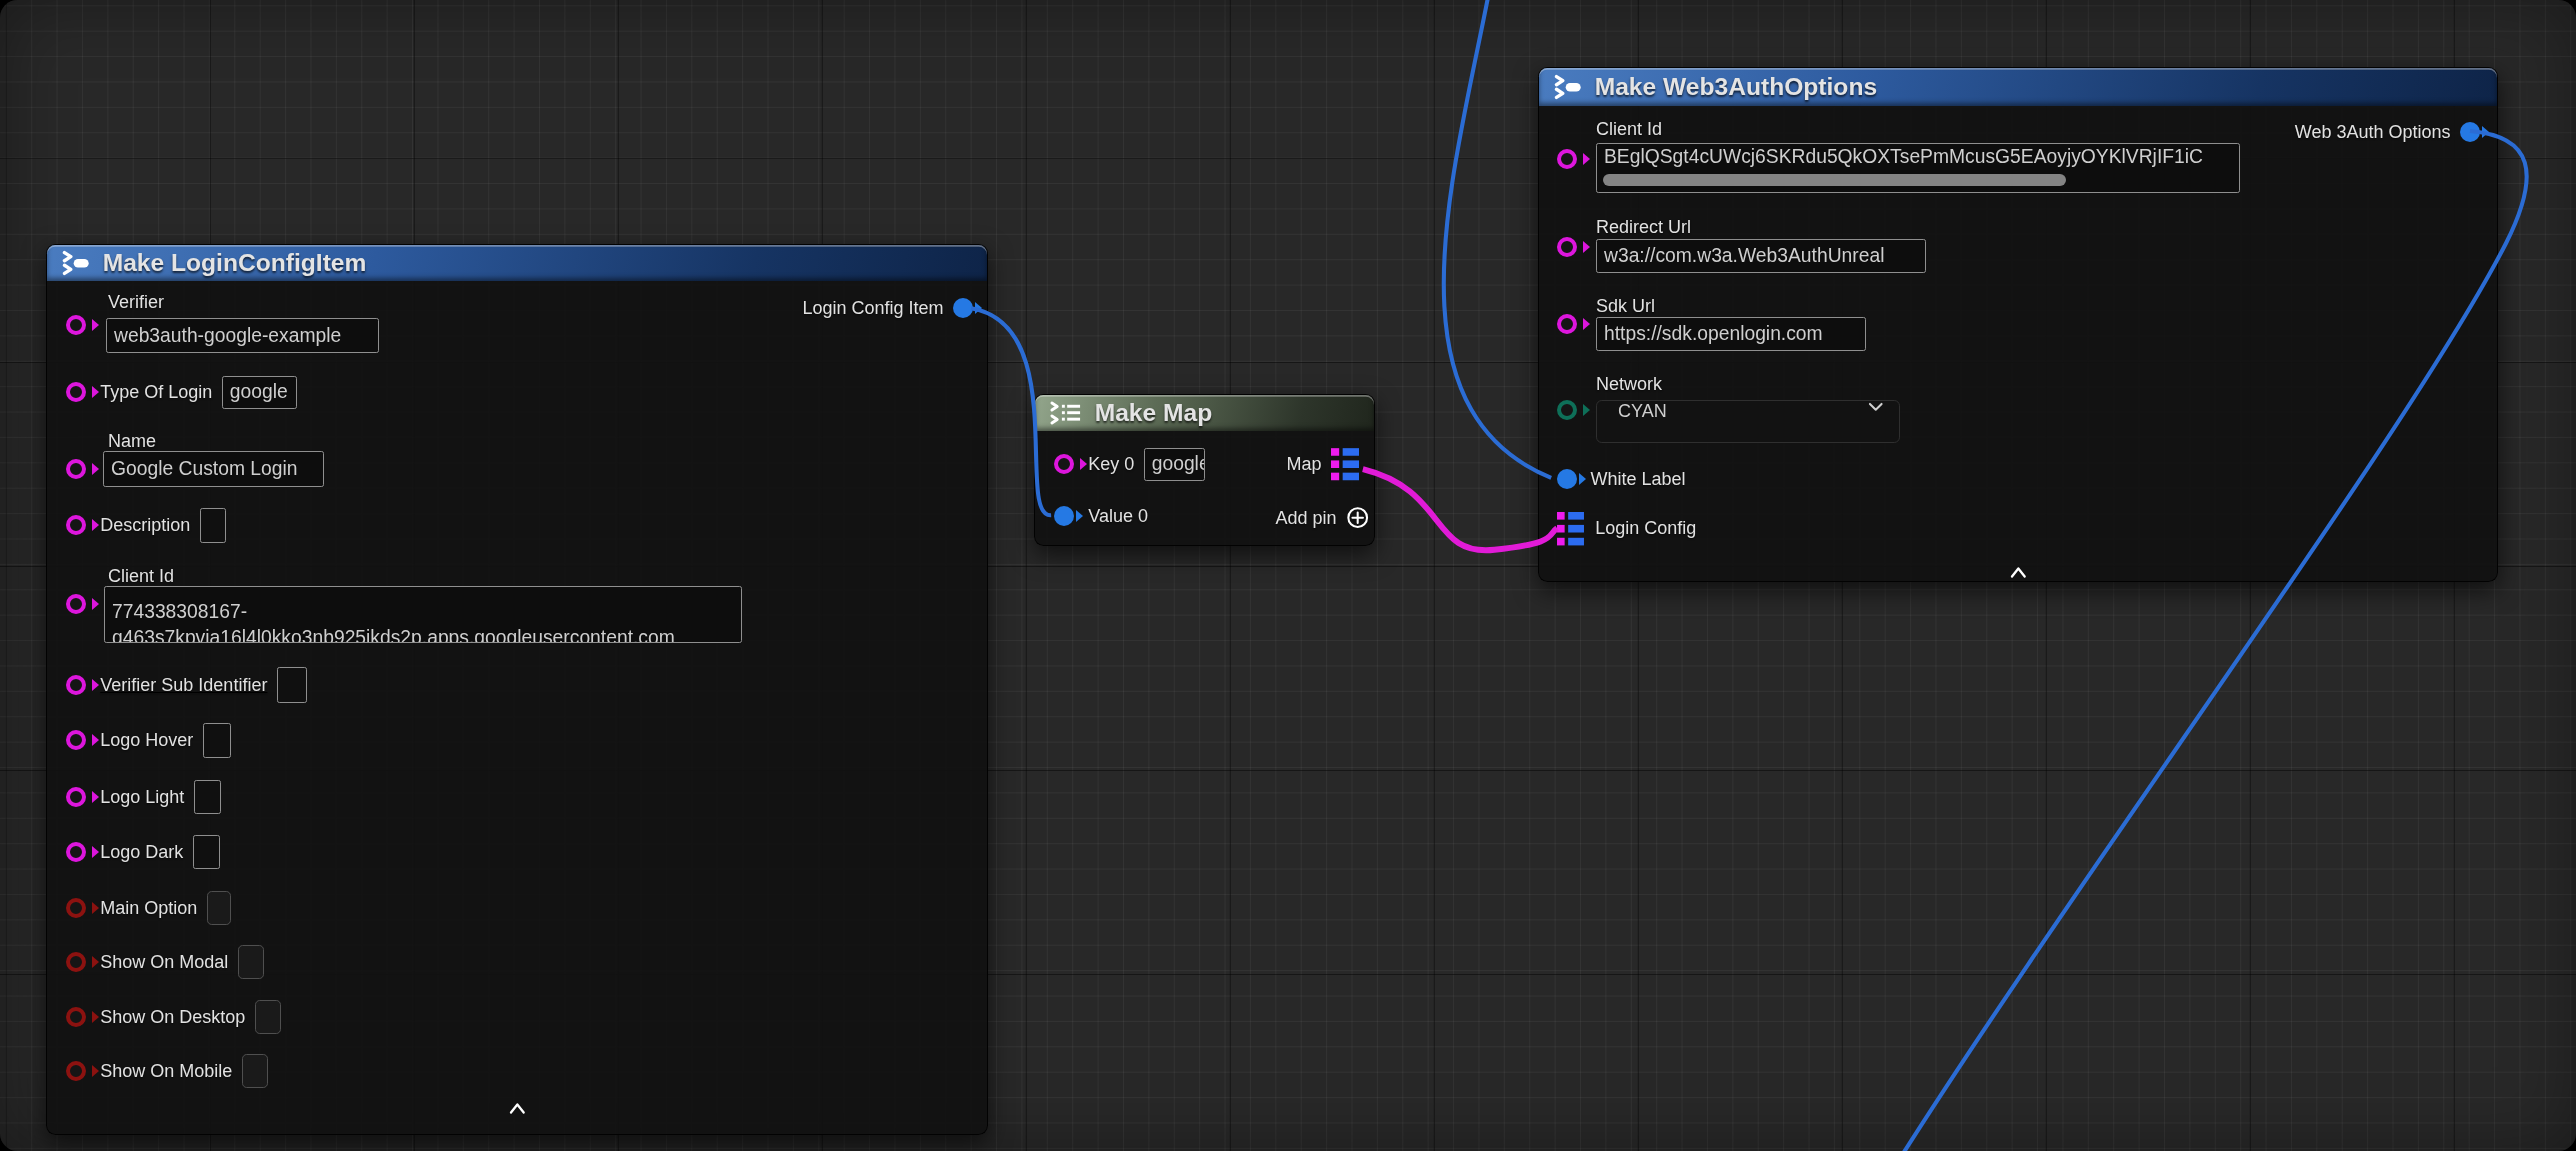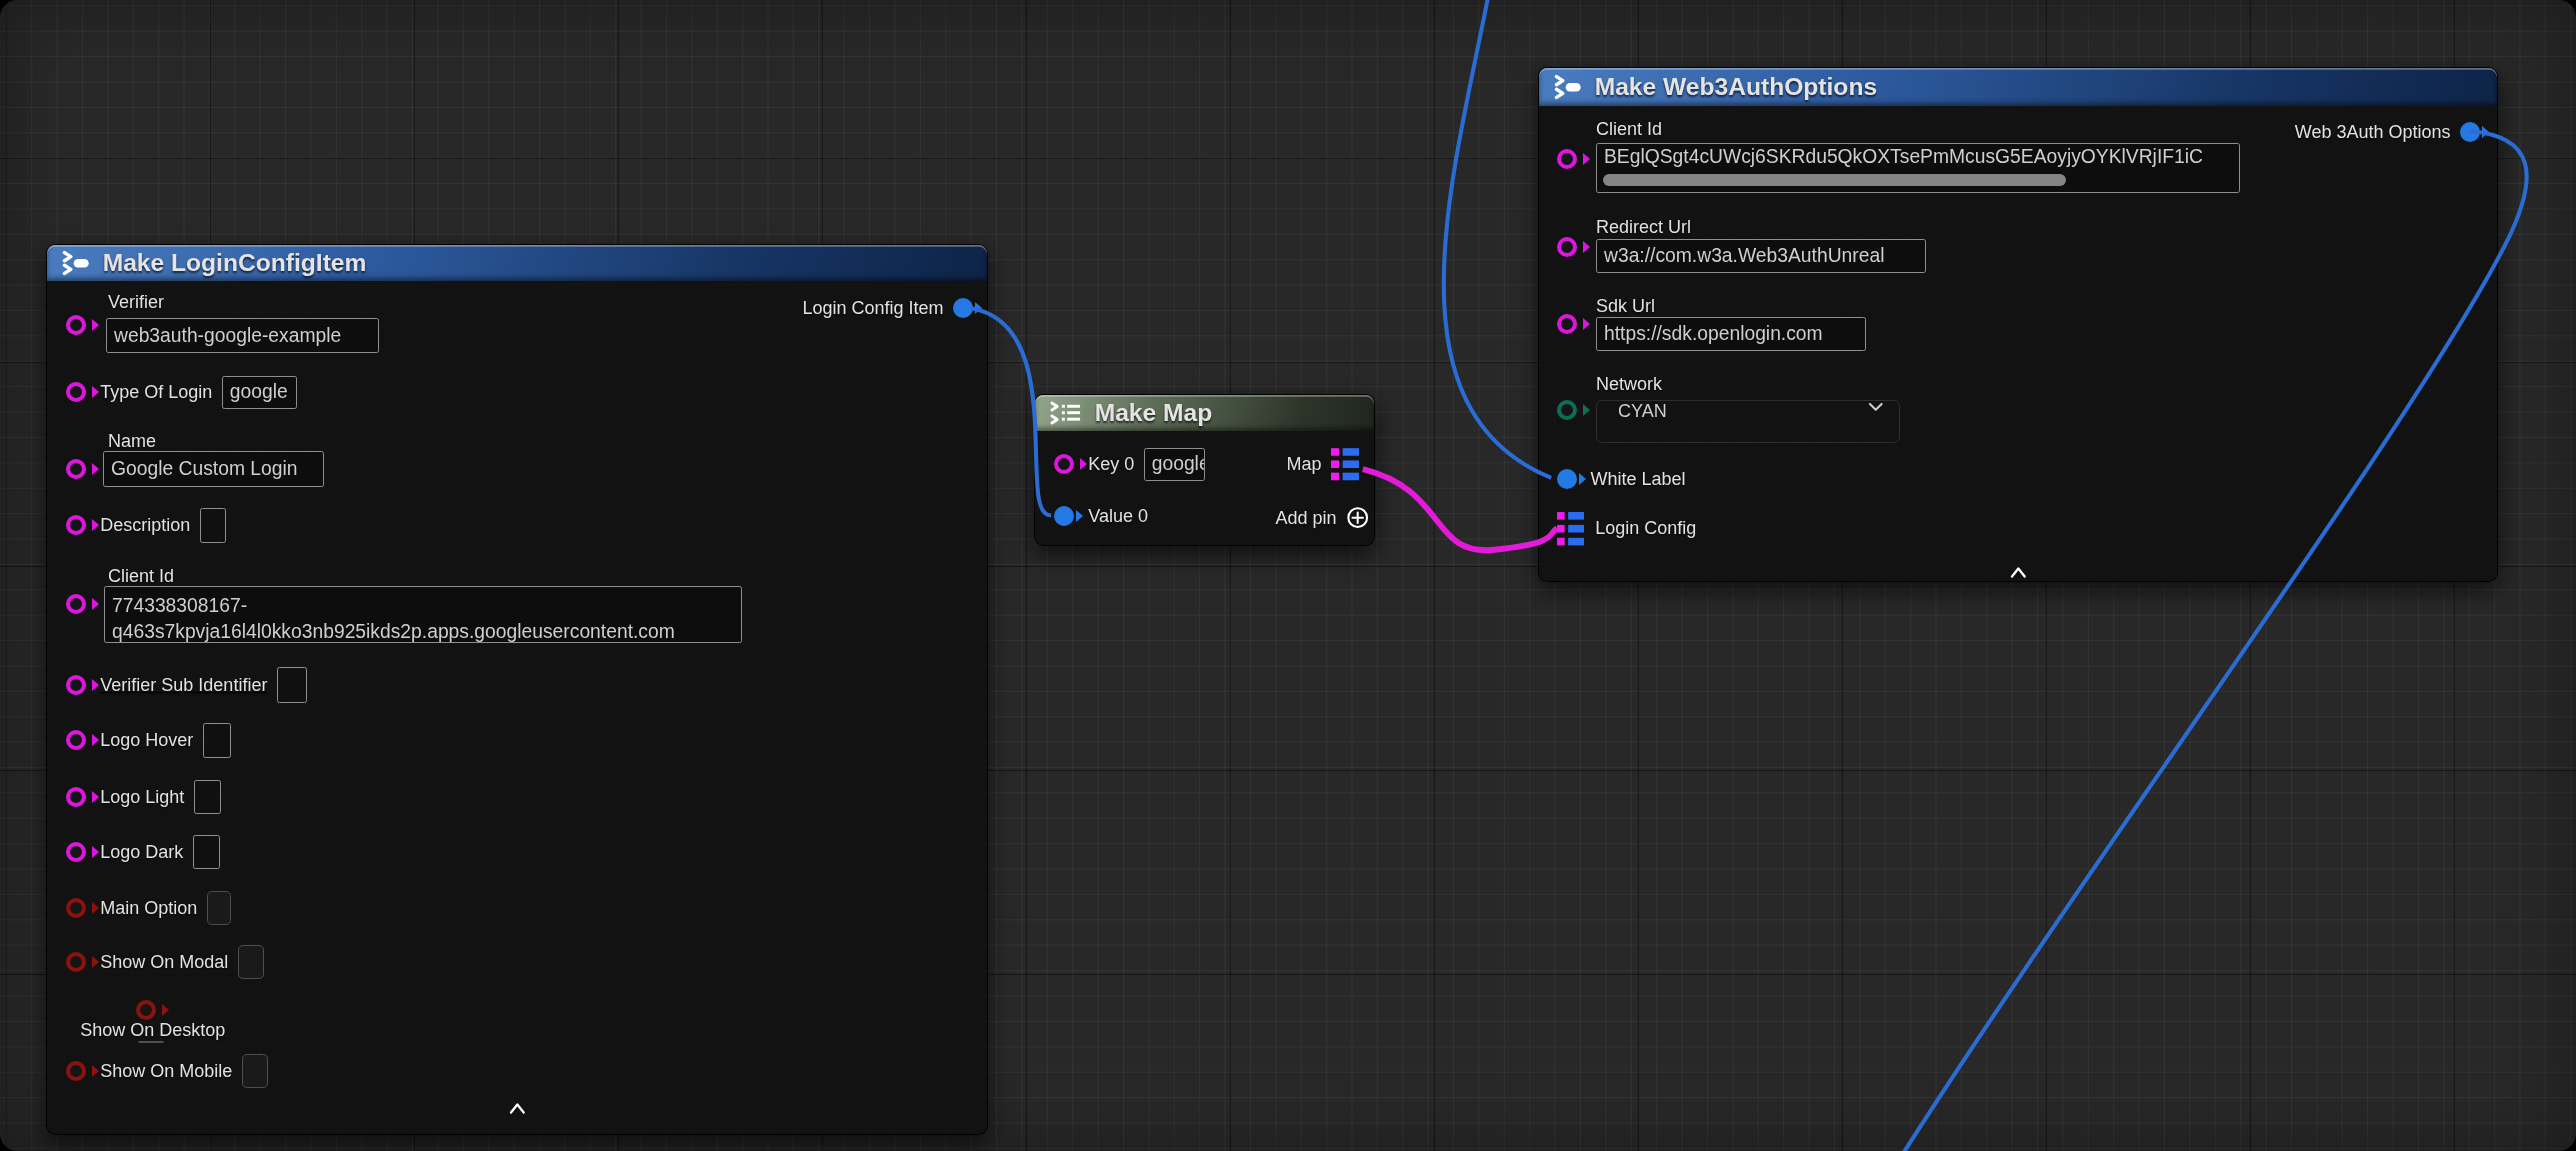--- a/index.html
+++ b/index.html
@@ -36,21 +36,21 @@
   .pabs{position:absolute;}
   .prow{position:absolute;display:flex;align-items:center;height:34px;}
   .orow{position:absolute;display:flex;align-items:center;gap:9.4px;height:34px;}
   .plabel{font-size:18px;color:#e2e2e2;white-space:nowrap;margin-left:14px;text-shadow:0 1.2px 1.8px rgba(0,0,0,.6);}
   .plabel.noml{margin-left:0;}
   .flabel{position:absolute;font-size:18px;color:#e2e2e2;white-space:nowrap;text-shadow:0 1.2px 1.8px rgba(0,0,0,.6);}
   .tbox{box-sizing:border-box;background:#0d0d0d;border:1.8px solid #8f8f8f;border-radius:2.3px;
         color:#cfcfcf;font-size:19.3px;display:flex;align-items:center;padding:0 7px;
         overflow:hidden;white-space:nowrap;}
   .tbox.abs{position:absolute;}
-  .tbox.multi{white-space:normal;overflow-wrap:anywhere;line-height:26px;align-items:flex-start;padding-top:6px;}
+  .tbox.multi{white-space:normal;overflow-wrap:anywhere;line-height:26px;align-items:flex-start;padding-top:12px;}
   .ebox{box-sizing:border-box;background:#101010;border:1.8px solid #8f8f8f;border-radius:2.3px;margin-left:9.4px;}
   .cbox{box-sizing:border-box;background:#1a1a1a;border:1.8px solid #4f4f4f;border-radius:4.7px;margin-left:9.4px;}
   .dropdown{position:absolute;box-sizing:border-box;background:#121212;border:1.8px solid #2f2f2f;
         border-radius:5.8px;color:#cfcfcf;font-size:18px;display:flex;align-items:flex-start;
         justify-content:space-between;padding:0 15px 0 21px;}
   .scrollbar{position:absolute;background:#848484;border-radius:6.4px;}
   .collapse{position:absolute;display:flex;justify-content:center;align-items:center;width:26px;height:20px;}
   .mapicon{display:block;}
   .wires{position:absolute;inset:0;pointer-events:none;}
   .wires path{pointer-events:stroke;}
@@ -131,21 +131,21 @@
       <span class="plabel">Main Option</span>
       <div class="cbox" style="width:24.6px;height:34px;"></div>
     </div>
 
     <div class="prow" style="left:19.3px;top:700px;">
       <span class="pin ring" style="--c:#8c1210;"></span>
       <span class="plabel">Show On Modal</span>
       <div class="cbox" style="width:26px;height:34px;"></div>
     </div>
 
-    <div class="prow" style="left:19.3px;top:755px;flex-direction:column;">
+    <div class="prow" style="left:19.3px;top:755px;">
       <span class="pin ring" style="--c:#8c1210;"></span>
       <span class="plabel">Show On Desktop</span>
       <div class="cbox" style="width:26px;height:34px;"></div>
     </div>
 
     <div class="prow" style="left:19.3px;top:809px;">
       <span class="pin ring" style="--c:#8c1210;"></span>
       <span class="plabel">Show On Mobile</span>
       <div class="cbox" style="width:26px;height:34px;"></div>
     </div>

